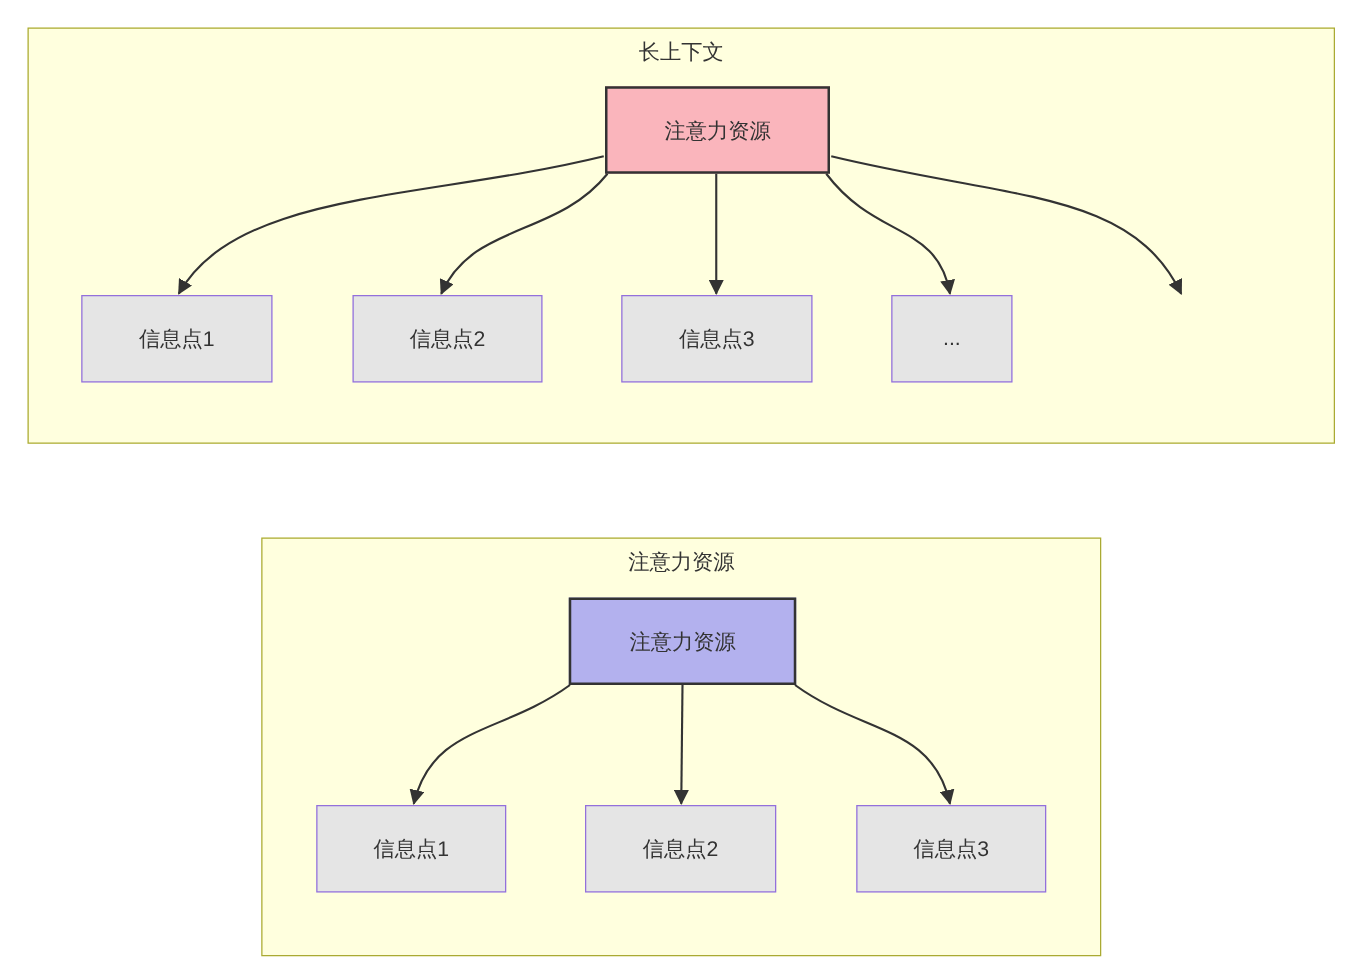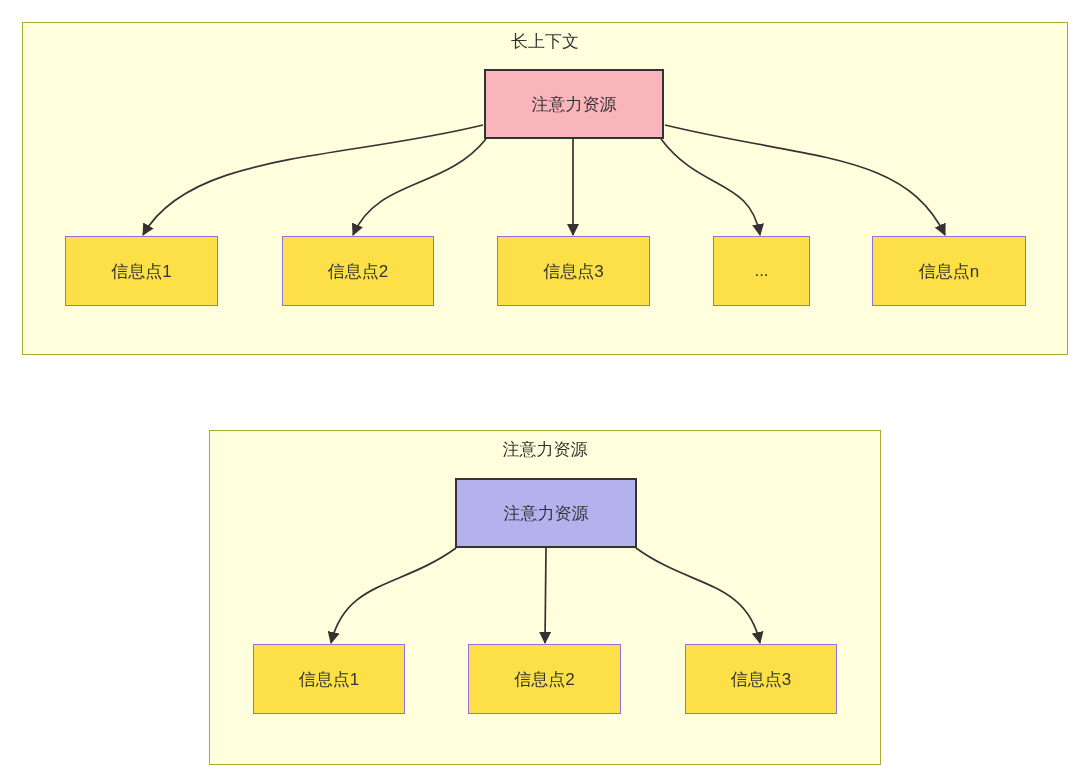--- a/index.html
+++ b/index.html
@@ -32,21 +32,21 @@
   }
   
   .node {
     position: absolute;
     display: flex;
     align-items: center;
     justify-content: center;
     box-sizing: border-box;
     font-size: 17px;
     color: #333333;
-    background: #fde047;
+    background: #e5e5e5;
     border: 1.2px solid #9370db;
     text-align: center;
   }
   .root {
     border: 2px solid #333333;
   }
   .root-long  { background: #fab5bc; }
   .root-short { background: #b3b1ee; }
 
   
@@ -105,20 +105,19 @@
     <path class="link" d="M456,548 C401,588 346,580 331,643" marker-end="url(#arrow)"></path>
     <path class="link" d="M546,548 L545,643" marker-end="url(#arrow)"></path>
     <path class="link" d="M636,548 C691,588 746,580 760,643" marker-end="url(#arrow)"></path>
   </svg>
 
   <div class="node root root-long n-long-root">注意力资源</div>
   <div class="node n-l1">信息点1</div>
   <div class="node n-l2">信息点2</div>
   <div class="node n-l3">信息点3</div>
   <div class="node n-l4">...</div>
-  <div class="node n-l5">信息点n</div>
 
   <div class="node root root-short n-short-root">注意力资源</div>
   <div class="node n-s1">信息点1</div>
   <div class="node n-s2">信息点2</div>
   <div class="node n-s3">信息点3</div>
 
 </div>
 
 </body></html>

